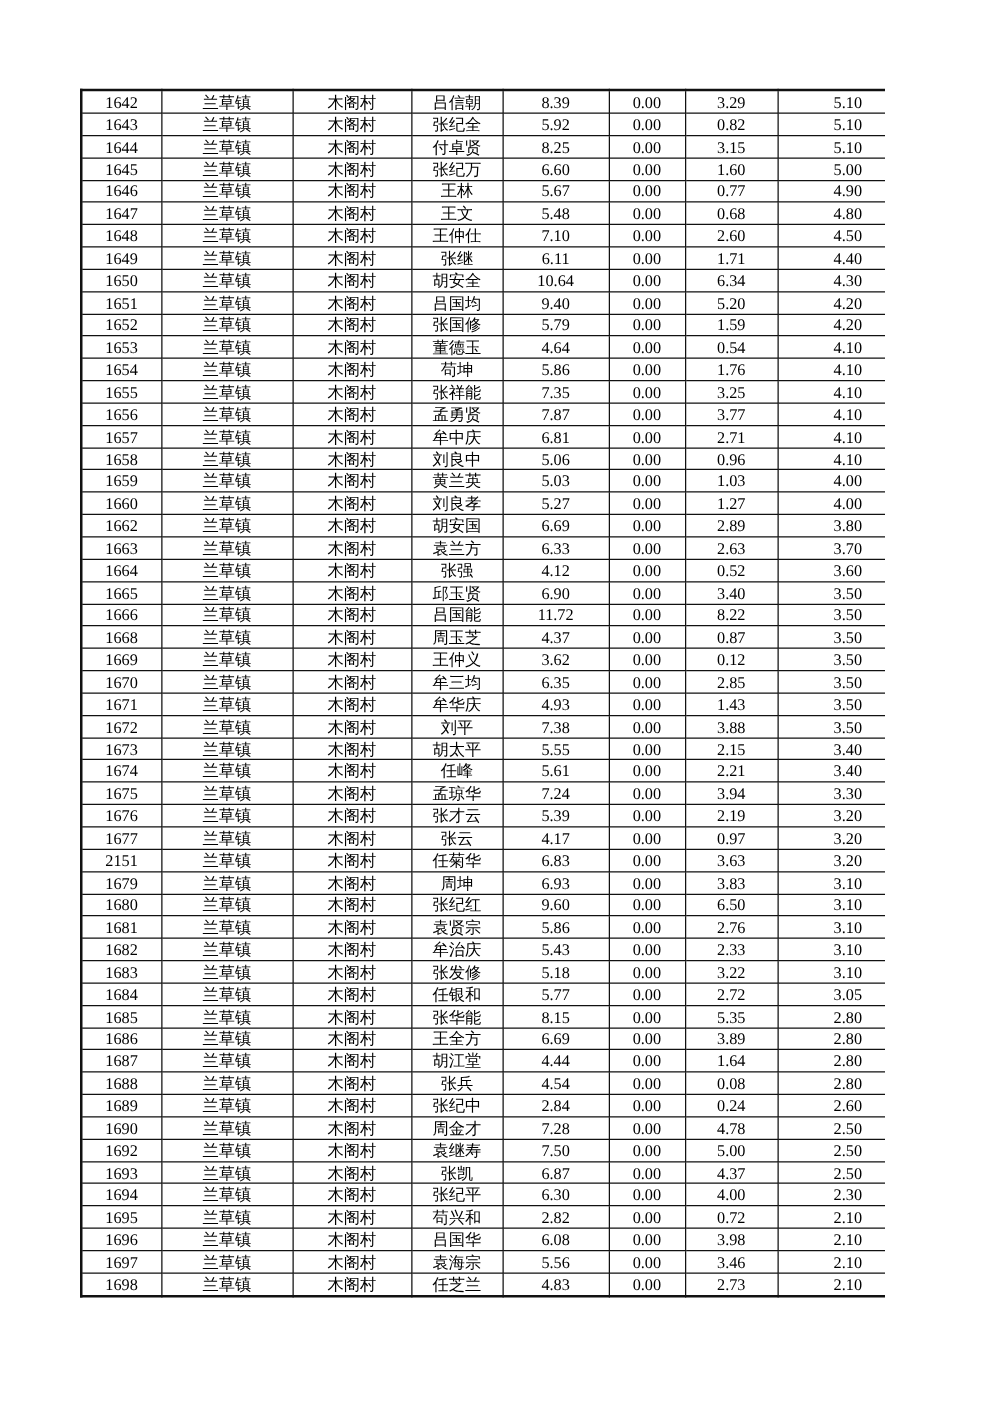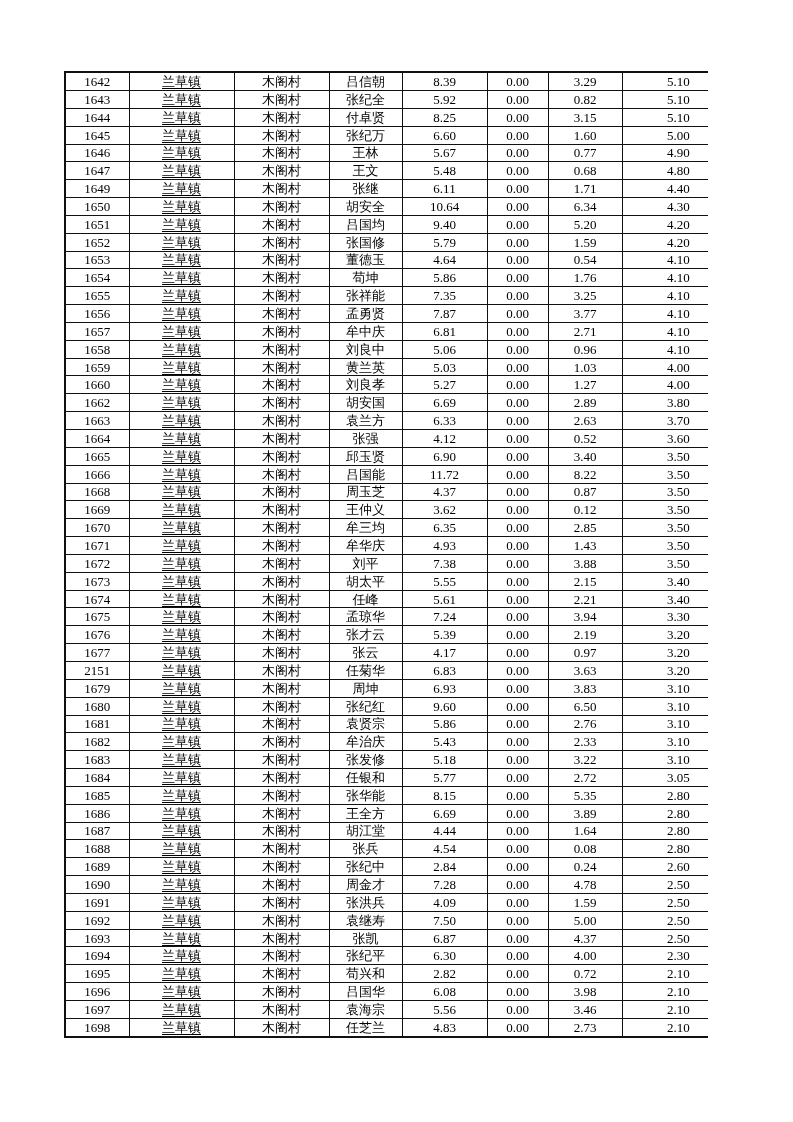--- a/index.html
+++ b/index.html
@@ -31,21 +31,21 @@
   table.sheet td {
     border: 1.5px solid #111;
     text-align: center;
     vertical-align: middle;
     font-size: 13px;
     line-height: 1;
     padding: 0;
     overflow: hidden;
     white-space: nowrap;
   }
-  td.town { text-decoration: underline; text-underline-offset: 2px; }
+  td.town { text-underline-offset: 2px; }
 </style>
 </head>
 <body>
 
 <div class="page">
   <table class="sheet">
     <colgroup>
       <col style="width:64px">
       <col style="width:105px">
       <col style="width:95px">
@@ -110,20 +110,30 @@
     <td>1647</td>
     <td class="town">兰草镇</td>
     <td>木阁村</td>
     <td>王文</td>
     <td>5.48</td>
     <td>0.00</td>
     <td>0.68</td>
     <td>4.80</td>
   </tr>
         <tr>
+    <td>1648</td>
+    <td class="town">兰草镇</td>
+    <td>木阁村</td>
+    <td>王仲仕</td>
+    <td>7.10</td>
+    <td>0.00</td>
+    <td>2.60</td>
+    <td>4.50</td>
+  </tr>
+        <tr>
     <td>1649</td>
     <td class="town">兰草镇</td>
     <td>木阁村</td>
     <td>张继</td>
     <td>6.11</td>
     <td>0.00</td>
     <td>1.71</td>
     <td>4.40</td>
   </tr>
         <tr>
@@ -507,30 +517,20 @@
     <td>2.60</td>
   </tr>
         <tr>
     <td>1690</td>
     <td class="town">兰草镇</td>
     <td>木阁村</td>
     <td>周金才</td>
     <td>7.28</td>
     <td>0.00</td>
     <td>4.78</td>
-    <td>2.50</td>
-  </tr>
-        <tr>
-    <td>1691</td>
-    <td class="town">兰草镇</td>
-    <td>木阁村</td>
-    <td>张洪兵</td>
-    <td>4.09</td>
-    <td>0.00</td>
-    <td>1.59</td>
     <td>2.50</td>
   </tr>
         <tr>
     <td>1692</td>
     <td class="town">兰草镇</td>
     <td>木阁村</td>
     <td>袁继寿</td>
     <td>7.50</td>
     <td>0.00</td>
     <td>5.00</td>

